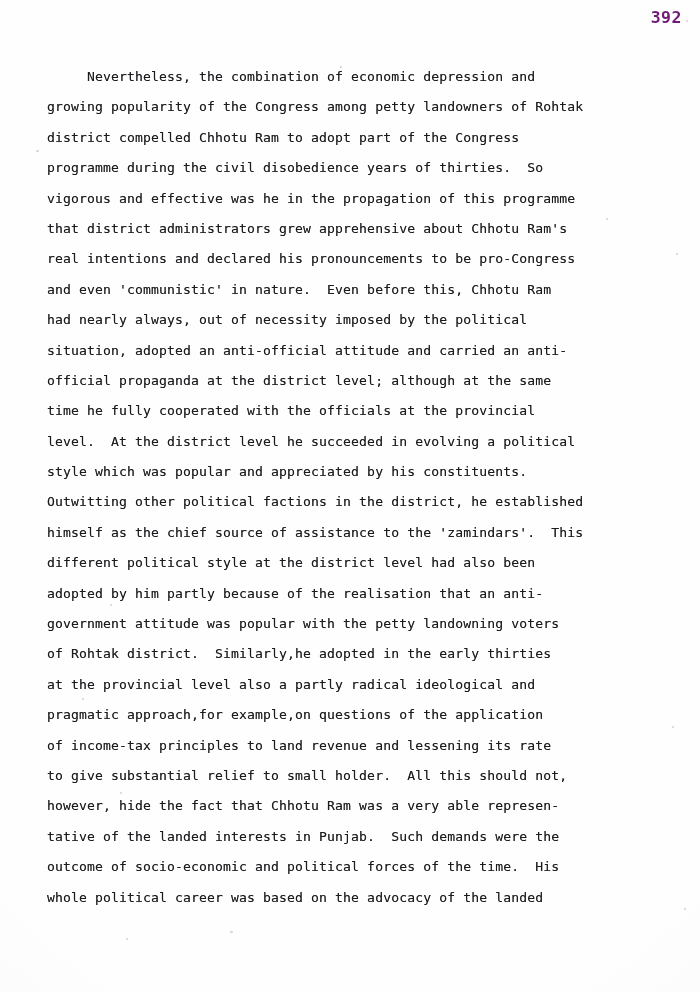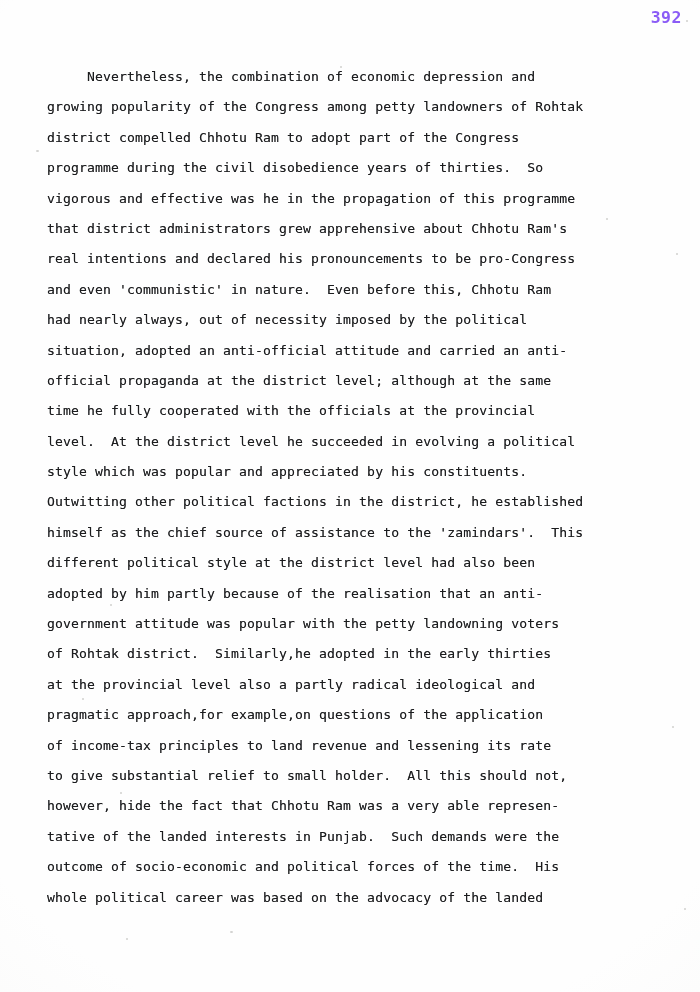--- a/index.html
+++ b/index.html
@@ -28,21 +28,21 @@
       radial-gradient(ellipse 120% 100% at 50% 45%, rgba(255,255,255,0) 60%, rgba(238,238,236,0.55) 100%);
     z-index: 3;
   }
   .page-number {
     position: absolute;
     top: 8px;
     right: 18px;
     font-family: "DejaVu Sans Mono", "Liberation Mono", monospace;
     font-size: 16.5px;
     letter-spacing: 0.5px;
-    color: #8b5cf6;
+    color: #701a75;
     font-weight: 700;
     z-index: 4;
   }
   .body-text {
     position: absolute;
     left: 47px;
     top: 62px;
     width: 645px;
     z-index: 2;
   }

